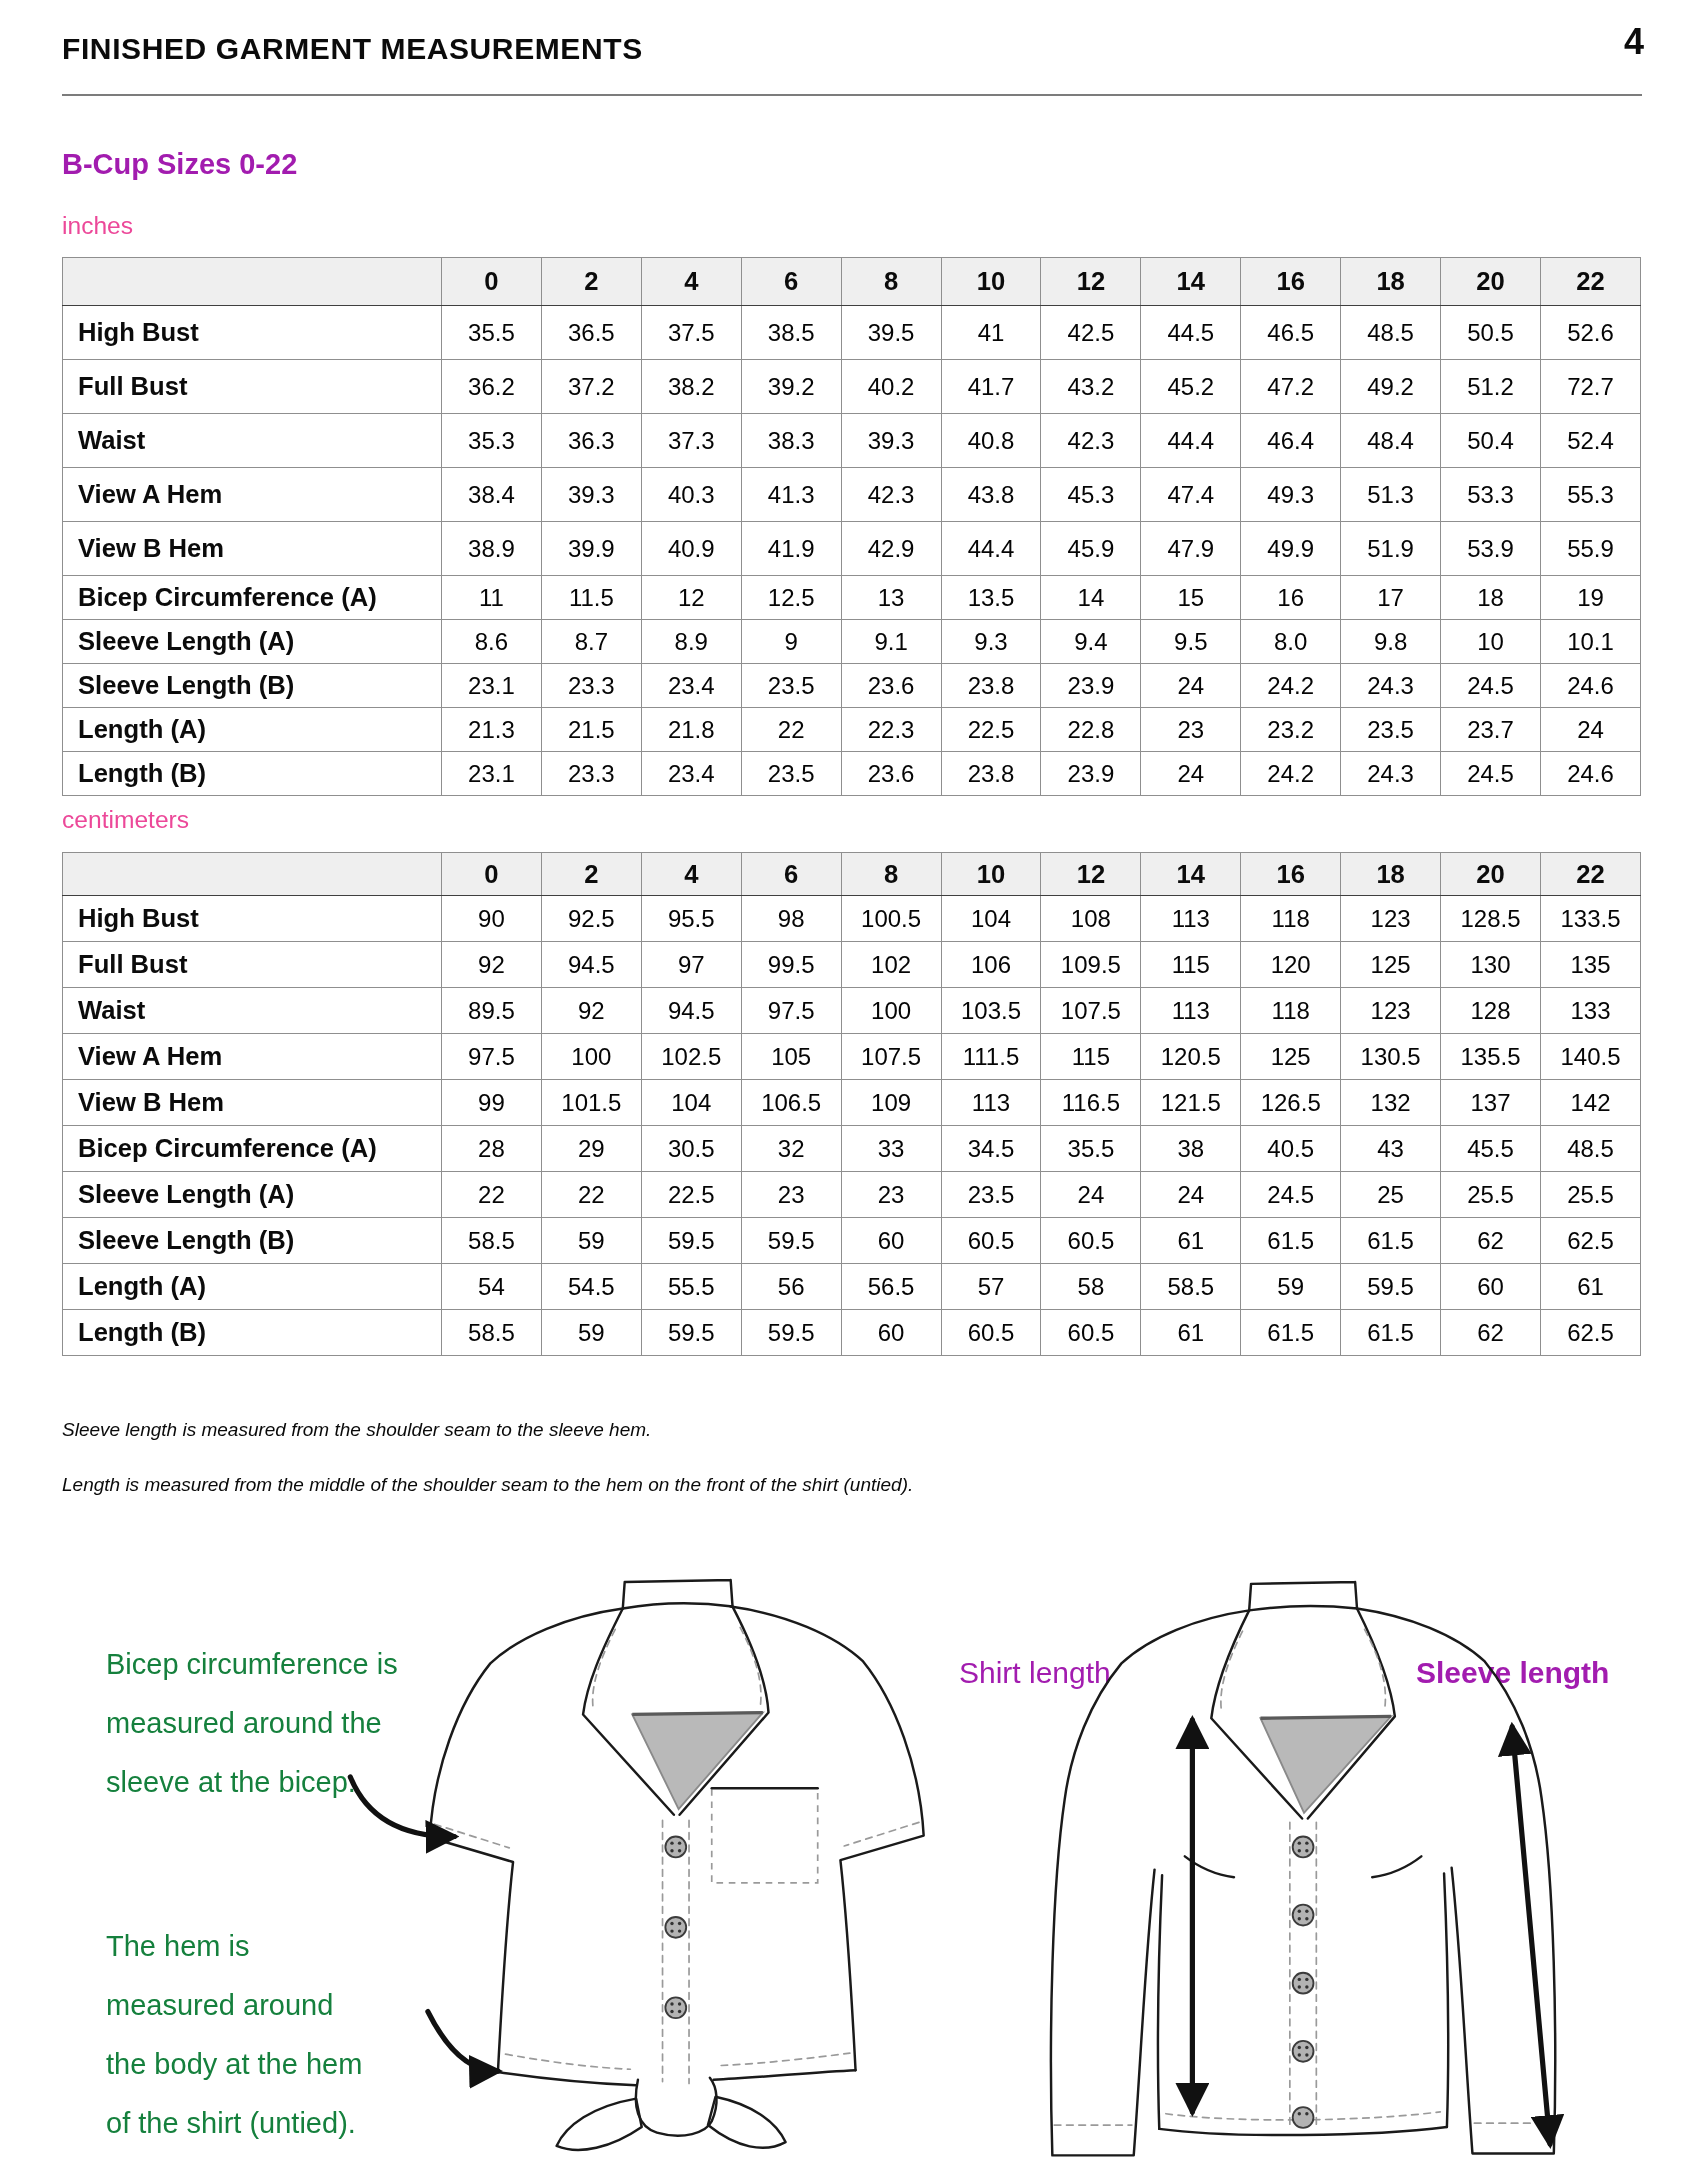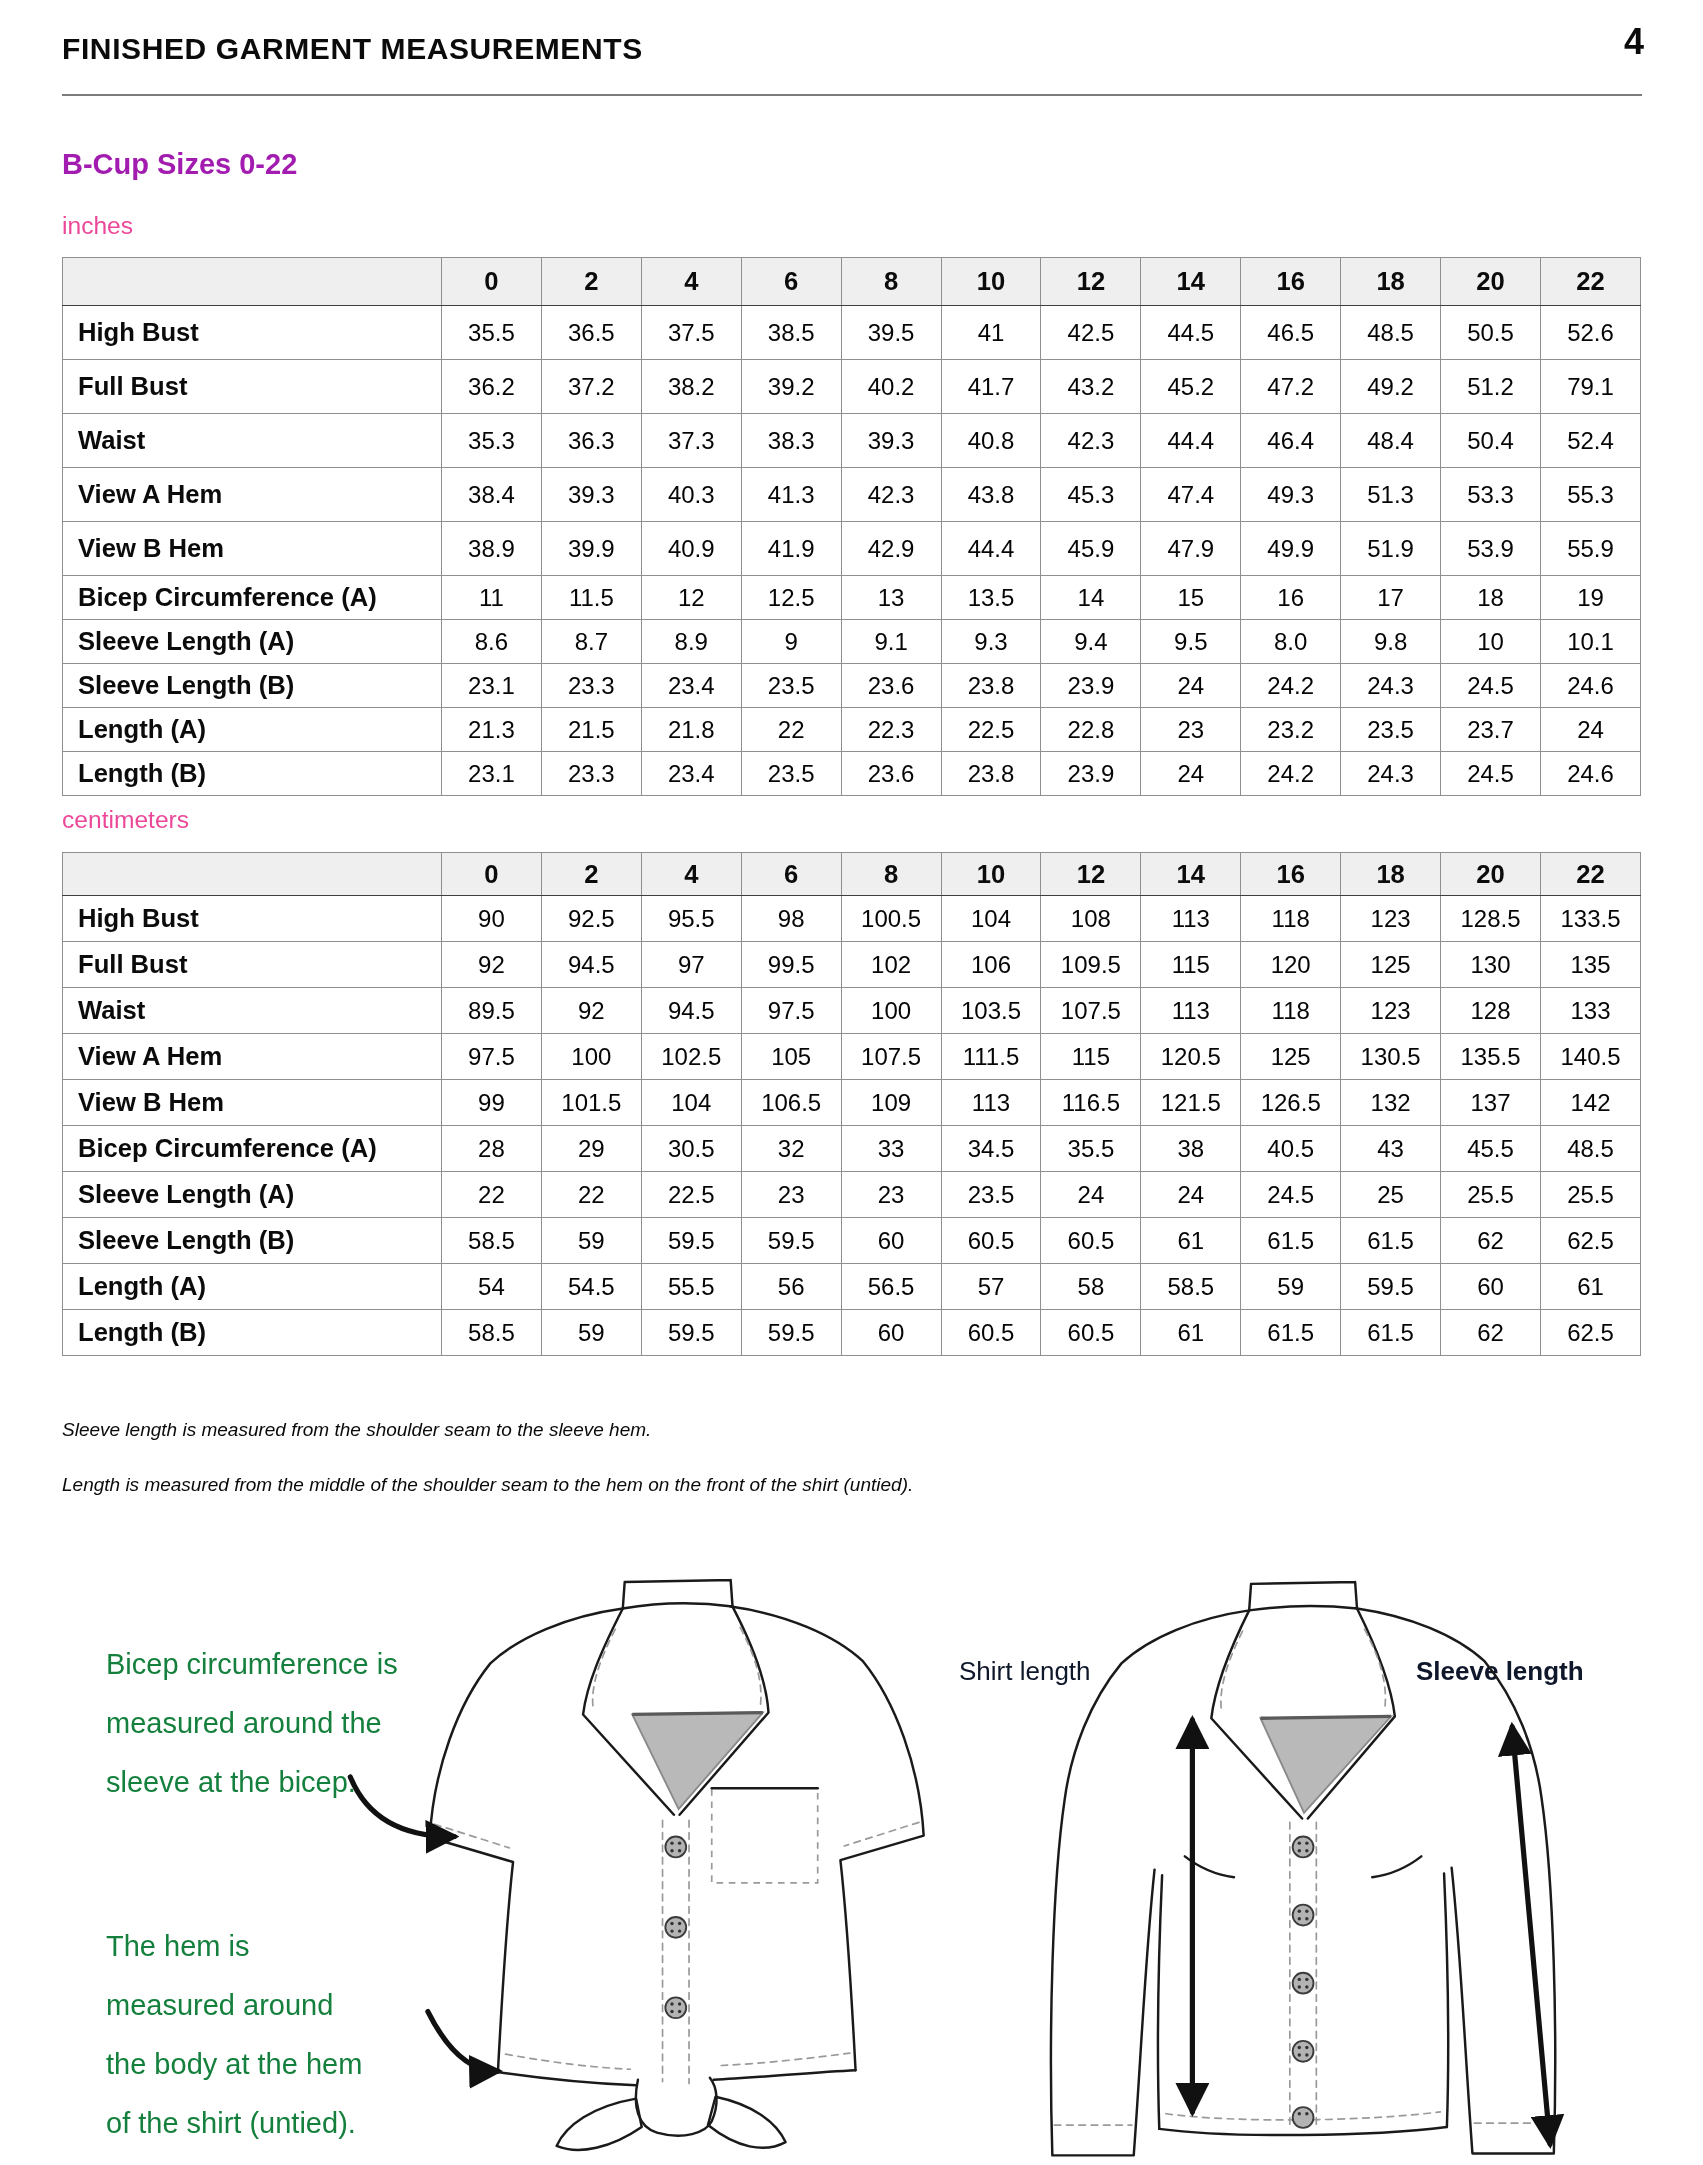--- a/index.html
+++ b/index.html
@@ -34,21 +34,21 @@
   .t-in tbody tr:nth-child(n+6){height:44px;}
   .t-cm tbody tr{height:46px;}
 
   .notes{position:absolute;left:62px;top:1402px;font-style:italic;font-size:19px;
          line-height:55px;color:#0a0a0a;}
 
   .ann{position:absolute;left:106px;font-size:29px;line-height:59px;color:#15803d;}
   .ann-bicep{top:1635px;}
   .ann-hem{top:1917px;}
 
-  .dlabel{position:absolute;font-size:26px;color:#0f172a;}
+  .dlabel{position:absolute;font-size:30px;color:#a21caf;}
   .lbl-shirt-length{left:959px;top:1656px;}
   .lbl-sleeve-length{left:1416px;top:1656px;font-weight:bold;}
 
   svg.diagram{position:absolute;left:57px;top:1561px;}
   .ln{fill:none;stroke:#1a1a1a;stroke-width:2.6;stroke-linecap:round;stroke-linejoin:round;}
   .st{fill:none;stroke:#9a9a9a;stroke-width:1.8;stroke-dasharray:7 6;stroke-linecap:round;}
   .arr{fill:none;stroke:#111;stroke-width:5.5;stroke-linecap:round;}
 </style>
 </head>
 <body>
@@ -117,21 +117,21 @@
           <td>37.2</td>
           <td>38.2</td>
           <td>39.2</td>
           <td>40.2</td>
           <td>41.7</td>
           <td>43.2</td>
           <td>45.2</td>
           <td>47.2</td>
           <td>49.2</td>
           <td>51.2</td>
-          <td>79.1</td>
+          <td>72.7</td>
         </tr>
         <tr>
           <th>Waist</th>
           <td>35.3</td>
           <td>36.3</td>
           <td>37.3</td>
           <td>38.3</td>
           <td>39.3</td>
           <td>40.8</td>
           <td>42.3</td>

